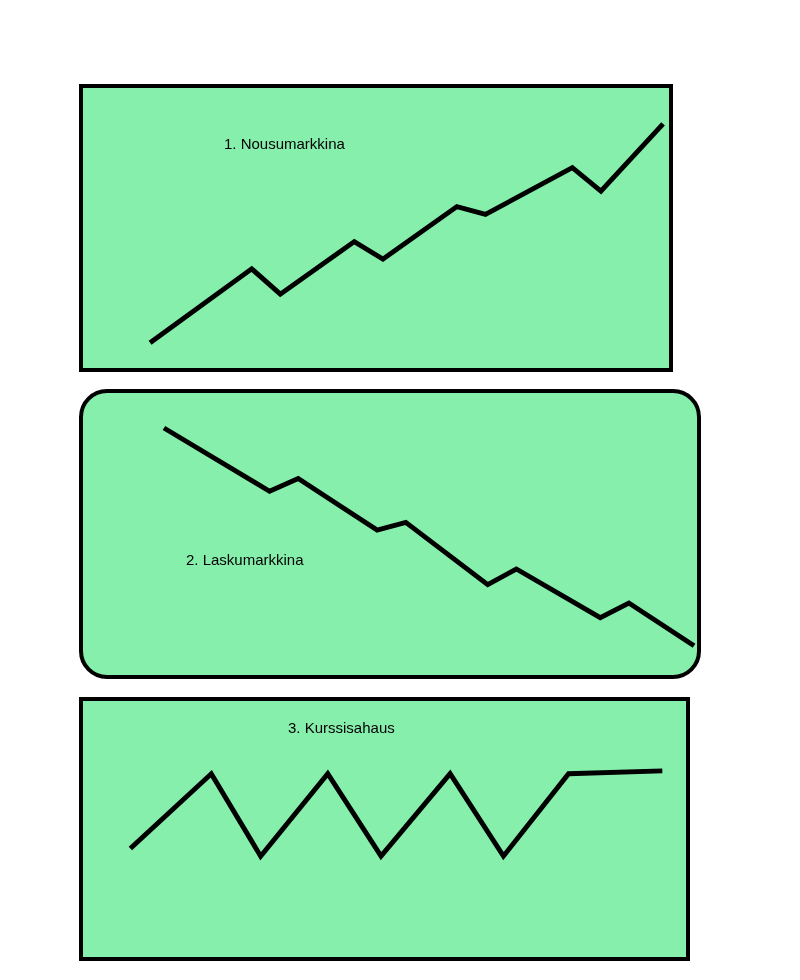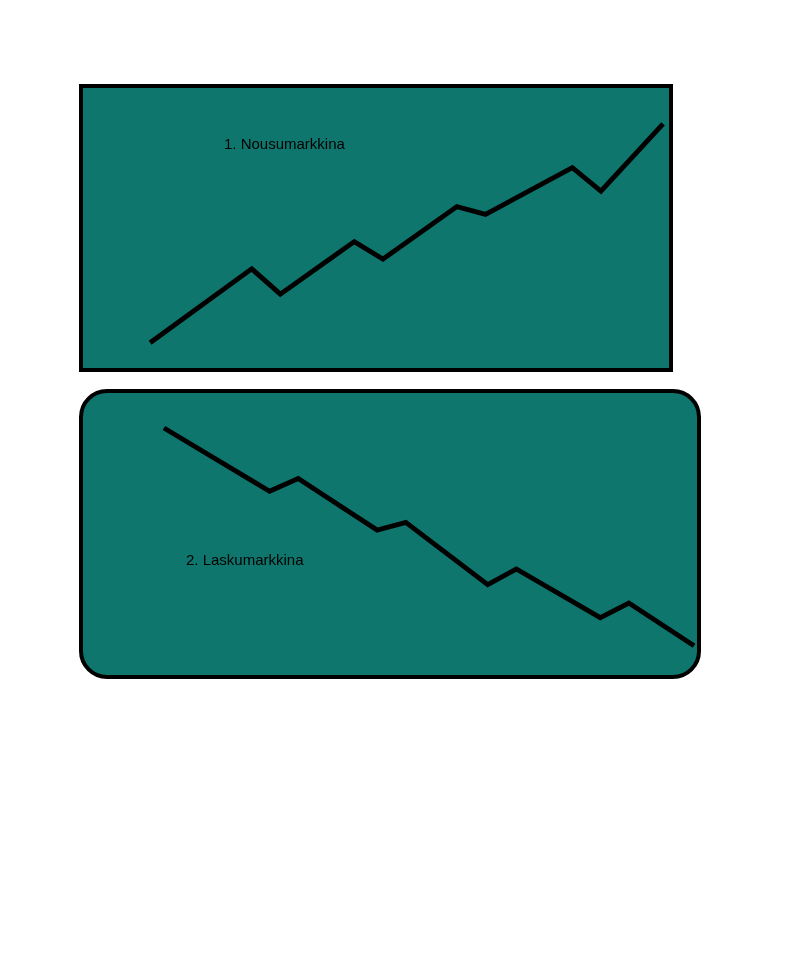--- a/index.html
+++ b/index.html
@@ -15,21 +15,21 @@
     overflow: hidden;
   }
   .page {
     position: absolute;
     inset: 0;
   }
   .panel {
     position: absolute;
     box-sizing: border-box;
     border: 4px solid #000000;
-    background: #0f766e;
+    background: #86efac;
   }
   #panel-0 { left: 79px;  top: 84px;  width: 594px; height: 288px; }
   #panel-1 { left: 79px;  top: 389px; width: 622px; height: 290px; border-radius: 28px; }
   #panel-2 { left: 79px;  top: 697px; width: 611px; height: 264px; }
 
   .panel svg {
     position: absolute;
     left: 0;
     top: 0;
     width: 100%;
@@ -59,14 +59,20 @@
     <div class="panel-title" id="title-0">1. Nousumarkkina</div>
   </div>
 
   <div class="panel" id="panel-1">
     <svg viewBox="0 0 622 290" preserveAspectRatio="none">
       <polyline points="82,36 189,101 218,88 298,141 327,133 410,197 439,181 524,231 553,216 619,260" fill="none" stroke="#000000" stroke-width="5" stroke-linejoin="miter" stroke-linecap="butt"></polyline>
     </svg>
     <div class="panel-title" id="title-1">2. Laskumarkkina</div>
   </div>
 
+  <div class="panel" id="panel-2">
+    <svg viewBox="0 0 611 264" preserveAspectRatio="none">
+      <polyline points="48,152 130,75 180,160 248,75 302,160 372,75 426,160 492,75 587,72" fill="none" stroke="#000000" stroke-width="5" stroke-linejoin="miter" stroke-linecap="butt"></polyline>
+    </svg>
+    <div class="panel-title" id="title-2">3. Kurssisahaus</div>
+  </div>
 
 </div>
 
 </body></html>

